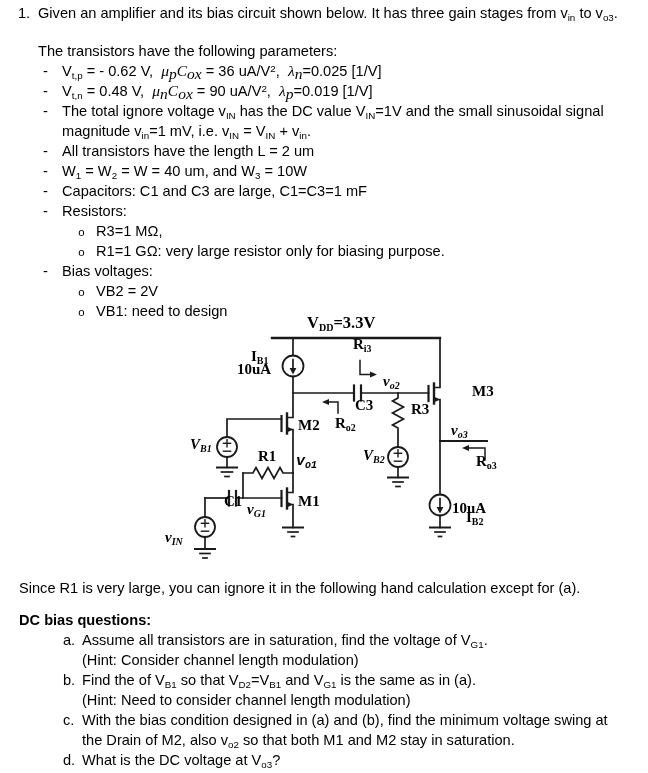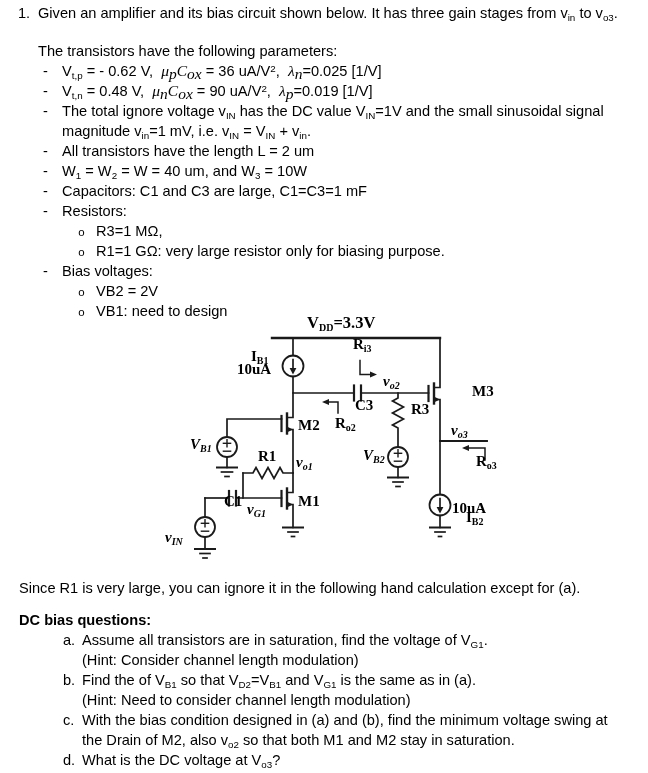--- a/index.html
+++ b/index.html
@@ -202,21 +202,21 @@
       <div class="clabel " style="left: 237px; top: 362px;"><span>10uA</span></div>
       <div class="clabel " style="left: 353px; top: 337px; text-align: center;"><span>R</span><span class="sub">i3</span></div>
       <div class="clabel " style="left: 355px; top: 398px;"><span>C3</span></div>
       <div class="clabel it" style="left: 383px; top: 374px;"><span>v</span><span class="sub">o2</span></div>
       <div class="clabel " style="left: 444px; top: 384px; margin-left: 28px;"><span>M3</span></div>
       <div class="clabel " style="left: 411px; top: 402px;"><span>R3</span></div>
       <div class="clabel " style="left: 335px; top: 416px;"><span>R</span><span class="sub">o2</span></div>
       <div class="clabel " style="left: 298px; top: 418px;"><span>M2</span></div>
       <div class="clabel it" style="left: 190px; top: 437px;"><span>V</span><span class="sub">B1</span></div>
       <div class="clabel " style="left: 258px; top: 449px;"><span>R1</span></div>
-      <div class="clabel it" style="left: 296px; top: 455px;"><span>v</span><span class="sub">o1</span></div>
+      <div class="clabel it" style="left: 296px; top: 455px; font-family: Liberation Mono, monospace;"><span>v</span><span class="sub">o1</span></div>
       <div class="clabel it" style="left: 363px; top: 448px;"><span>V</span><span class="sub">B2</span></div>
       <div class="clabel it" style="left: 451px; top: 423px;"><span>v</span><span class="sub">o3</span></div>
       <div class="clabel " style="left: 476px; top: 454px;"><span>R</span><span class="sub">o3</span></div>
       <div class="clabel " style="left: 224px; top: 494px;"><span>C1</span></div>
       <div class="clabel it" style="left: 247px; top: 502px;"><span>v</span><span class="sub">G1</span></div>
       <div class="clabel " style="left: 298px; top: 494px;"><span>M1</span></div>
       <div class="clabel it" style="left: 165px; top: 530px;"><span>v</span><span class="sub">IN</span></div>
       <div class="clabel " style="left: 466px; top: 510px;"><span>I</span><span class="sub">B2</span></div>
       <div class="clabel " style="left: 452px; top: 501px;"><span>10uA</span></div>
     </div>

